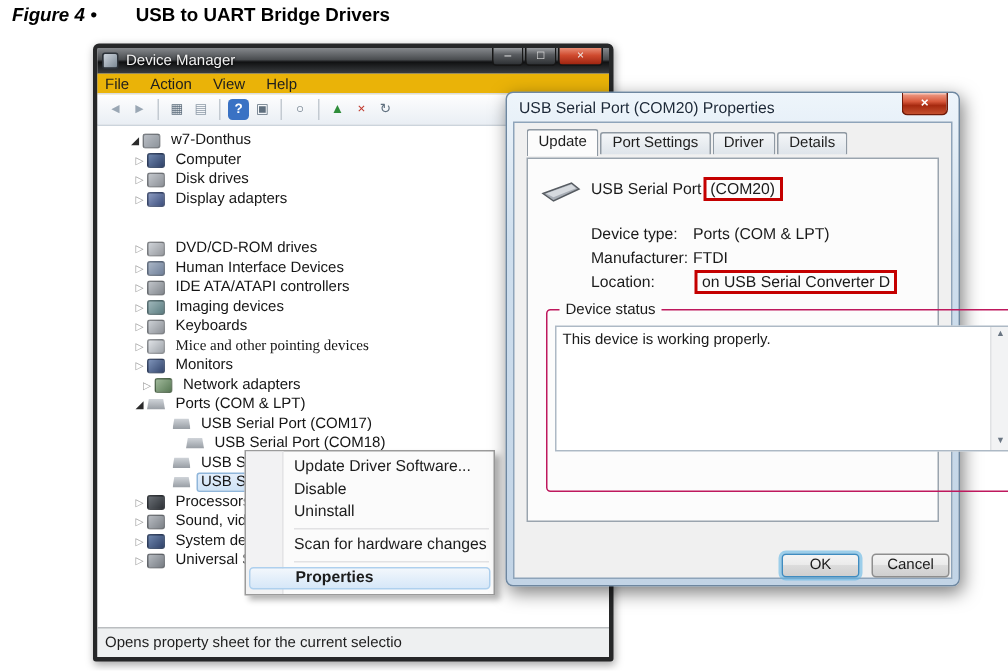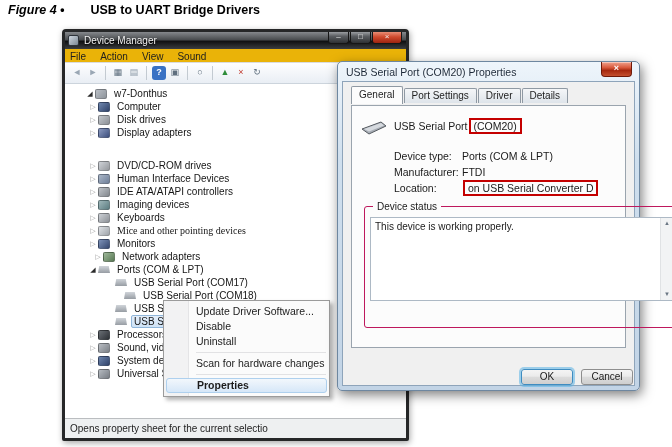--- a/index.html
+++ b/index.html
@@ -127,21 +127,21 @@
     <span class="win-btns">
       <span class="win-btn">–</span>
       <span class="win-btn">□</span>
       <span class="win-btn close">×</span>
     </span>
   </div>
   <div class="dm-menubar">
       <span class="menu-item">File</span>
       <span class="menu-item">Action</span>
       <span class="menu-item">View</span>
-      <span class="menu-item">Sound</span>
+      <span class="menu-item">Help</span>
     </div>
   <div class="dm-toolbar">
       <span class="tb-icon" style="color: rgb(154, 167, 180);">◄</span>
       <span class="tb-icon" style="color: rgb(154, 167, 180);">►</span>
       <span class="tb-sep"></span>
       <span class="tb-icon" style="color: rgb(95, 111, 126);">▦</span>
       <span class="tb-icon" style="color: rgb(141, 154, 167);">▤</span>
       <span class="tb-sep"></span>
       <span class="tb-icon tb-solid" style="color: rgb(255, 255, 255); background: rgb(58, 114, 196);">?</span>
       <span class="tb-icon" style="color: rgb(95, 111, 126);">▣</span>
@@ -274,21 +274,21 @@
     <div class="cm-item hl bold">Properties</div>
   </div>
 
 <div id="dlg">
   <div class="dlg-titlebar">
     <div class="dlg-title">USB Serial Port (COM20) Properties</div>
     <div class="dlg-close">×</div>
   </div>
   <div class="dlg-body">
     <div class="tabs">
-        <span class="tab active">General</span>
+        <span class="tab active">Update</span>
         <span class="tab">Port Settings</span>
         <span class="tab">Driver</span>
         <span class="tab">Details</span>
       </div>
     <div class="tab-page">
       <svg class="dev-icon" viewBox="0 0 28 18">
         <polygon points="2,11 21,4 26,8 9,16" fill="#a8aeb6" stroke="#565b61" stroke-width="1"></polygon>
         <polygon points="4,11 21,5 24,7.5 9,13.5" fill="#d6dadf"></polygon>
       </svg>
       <div class="dev-name">

